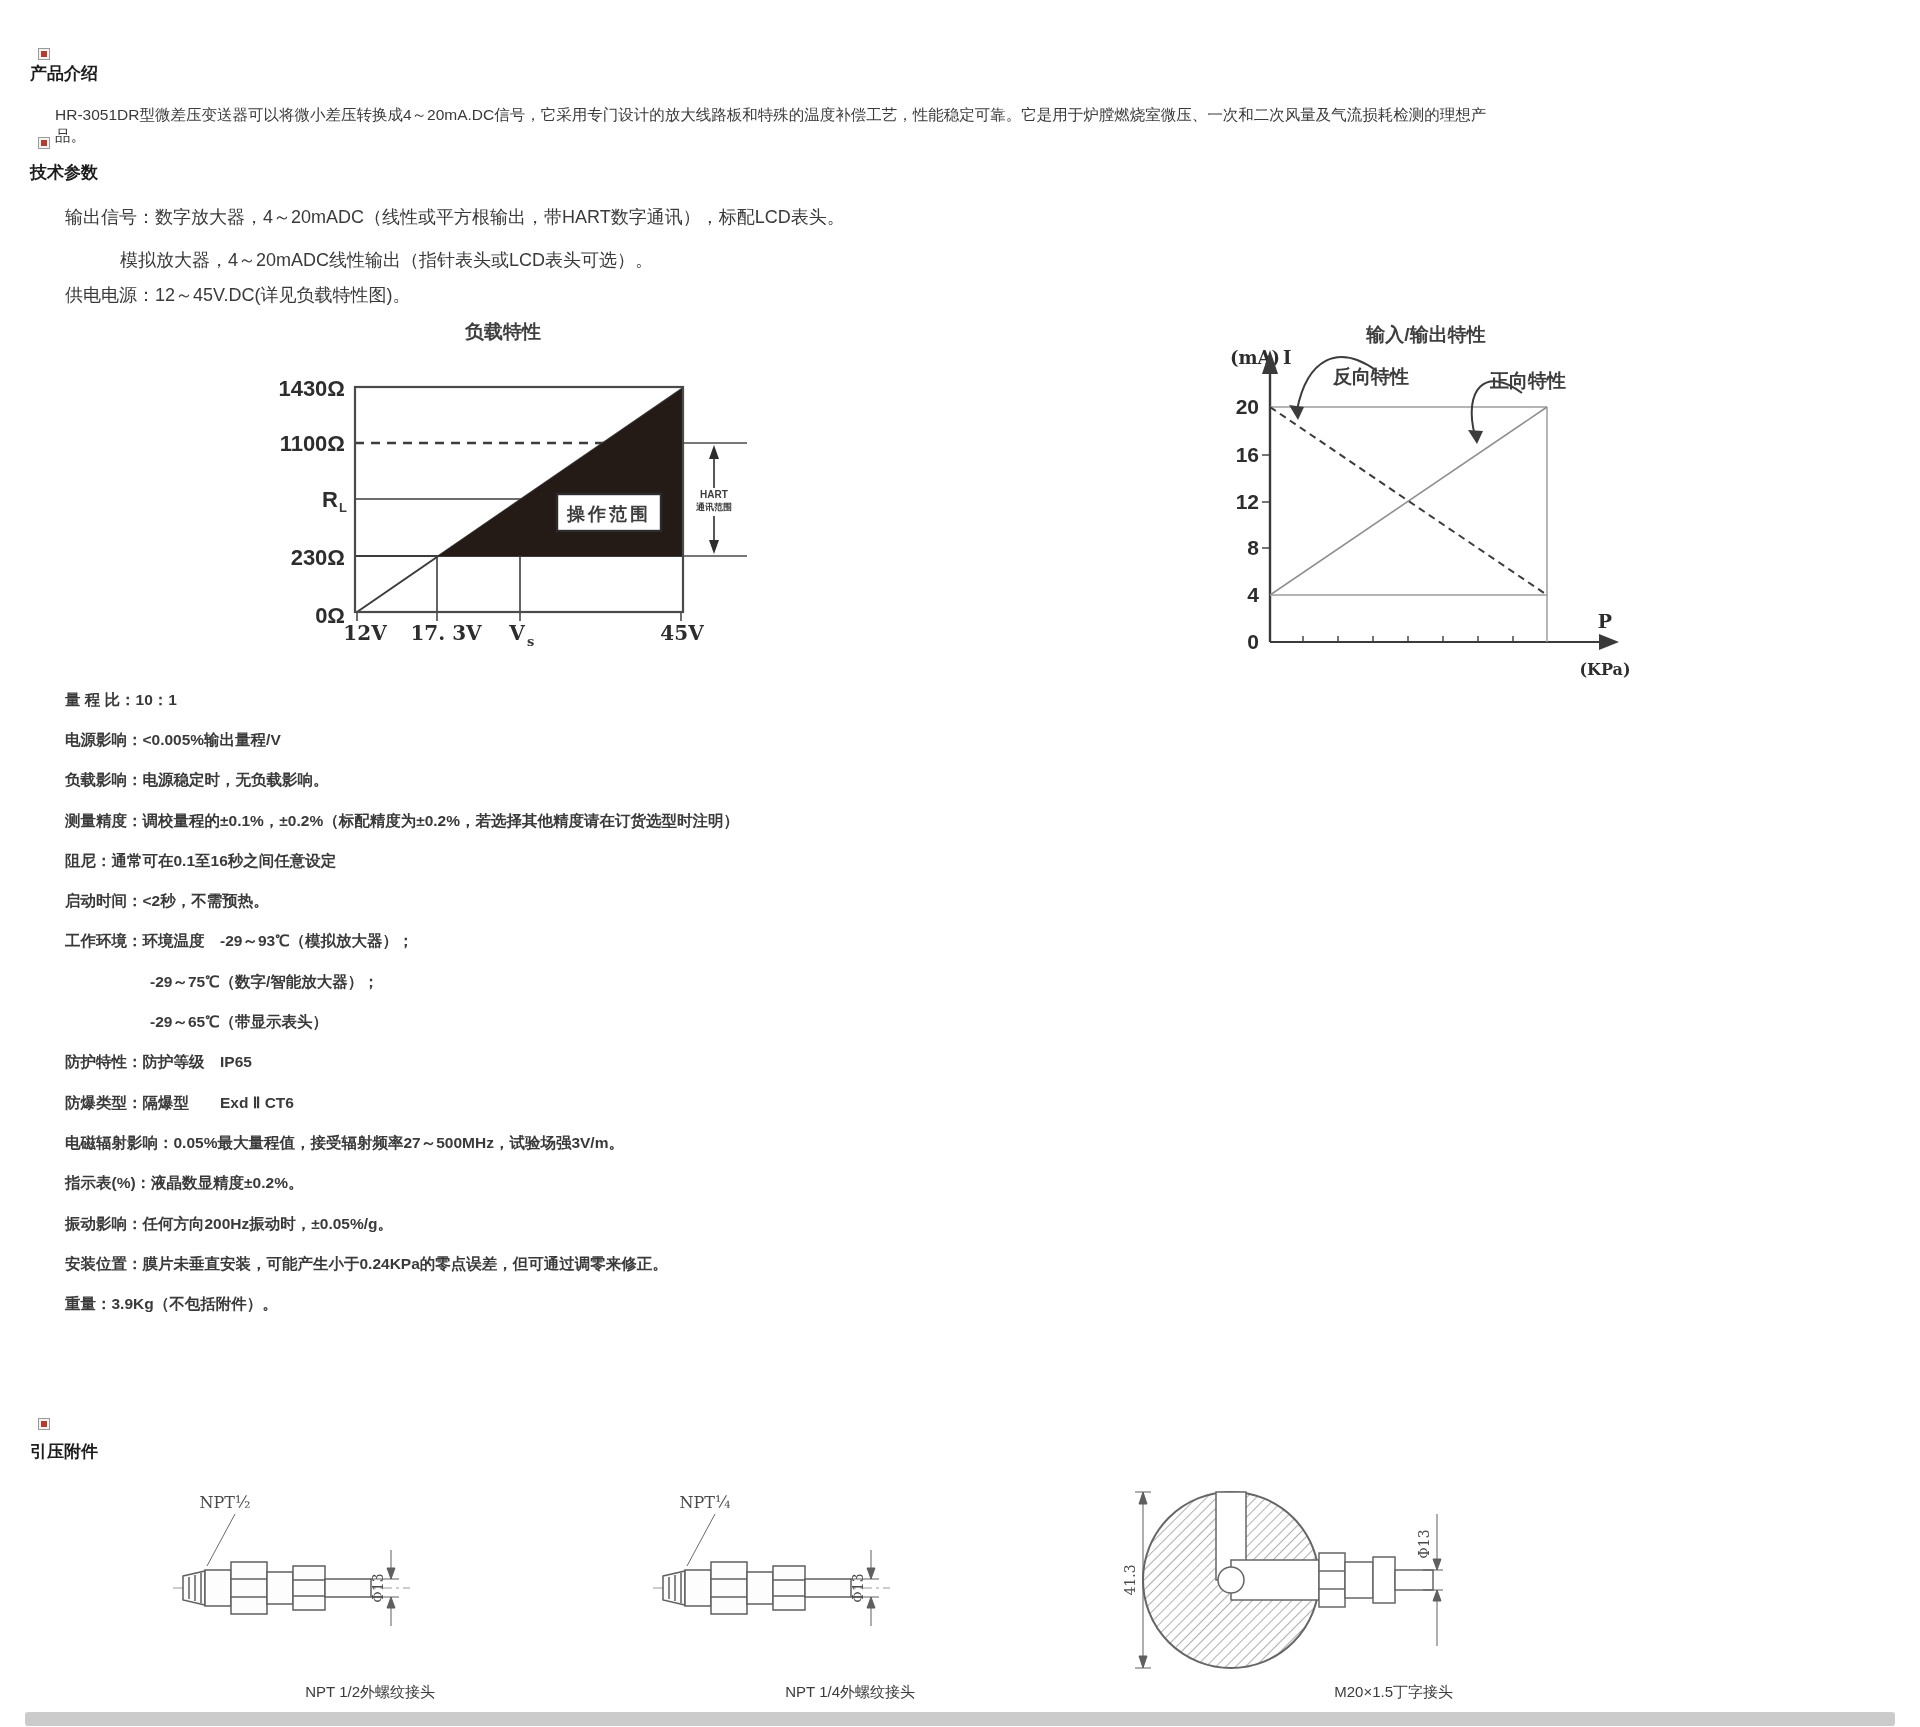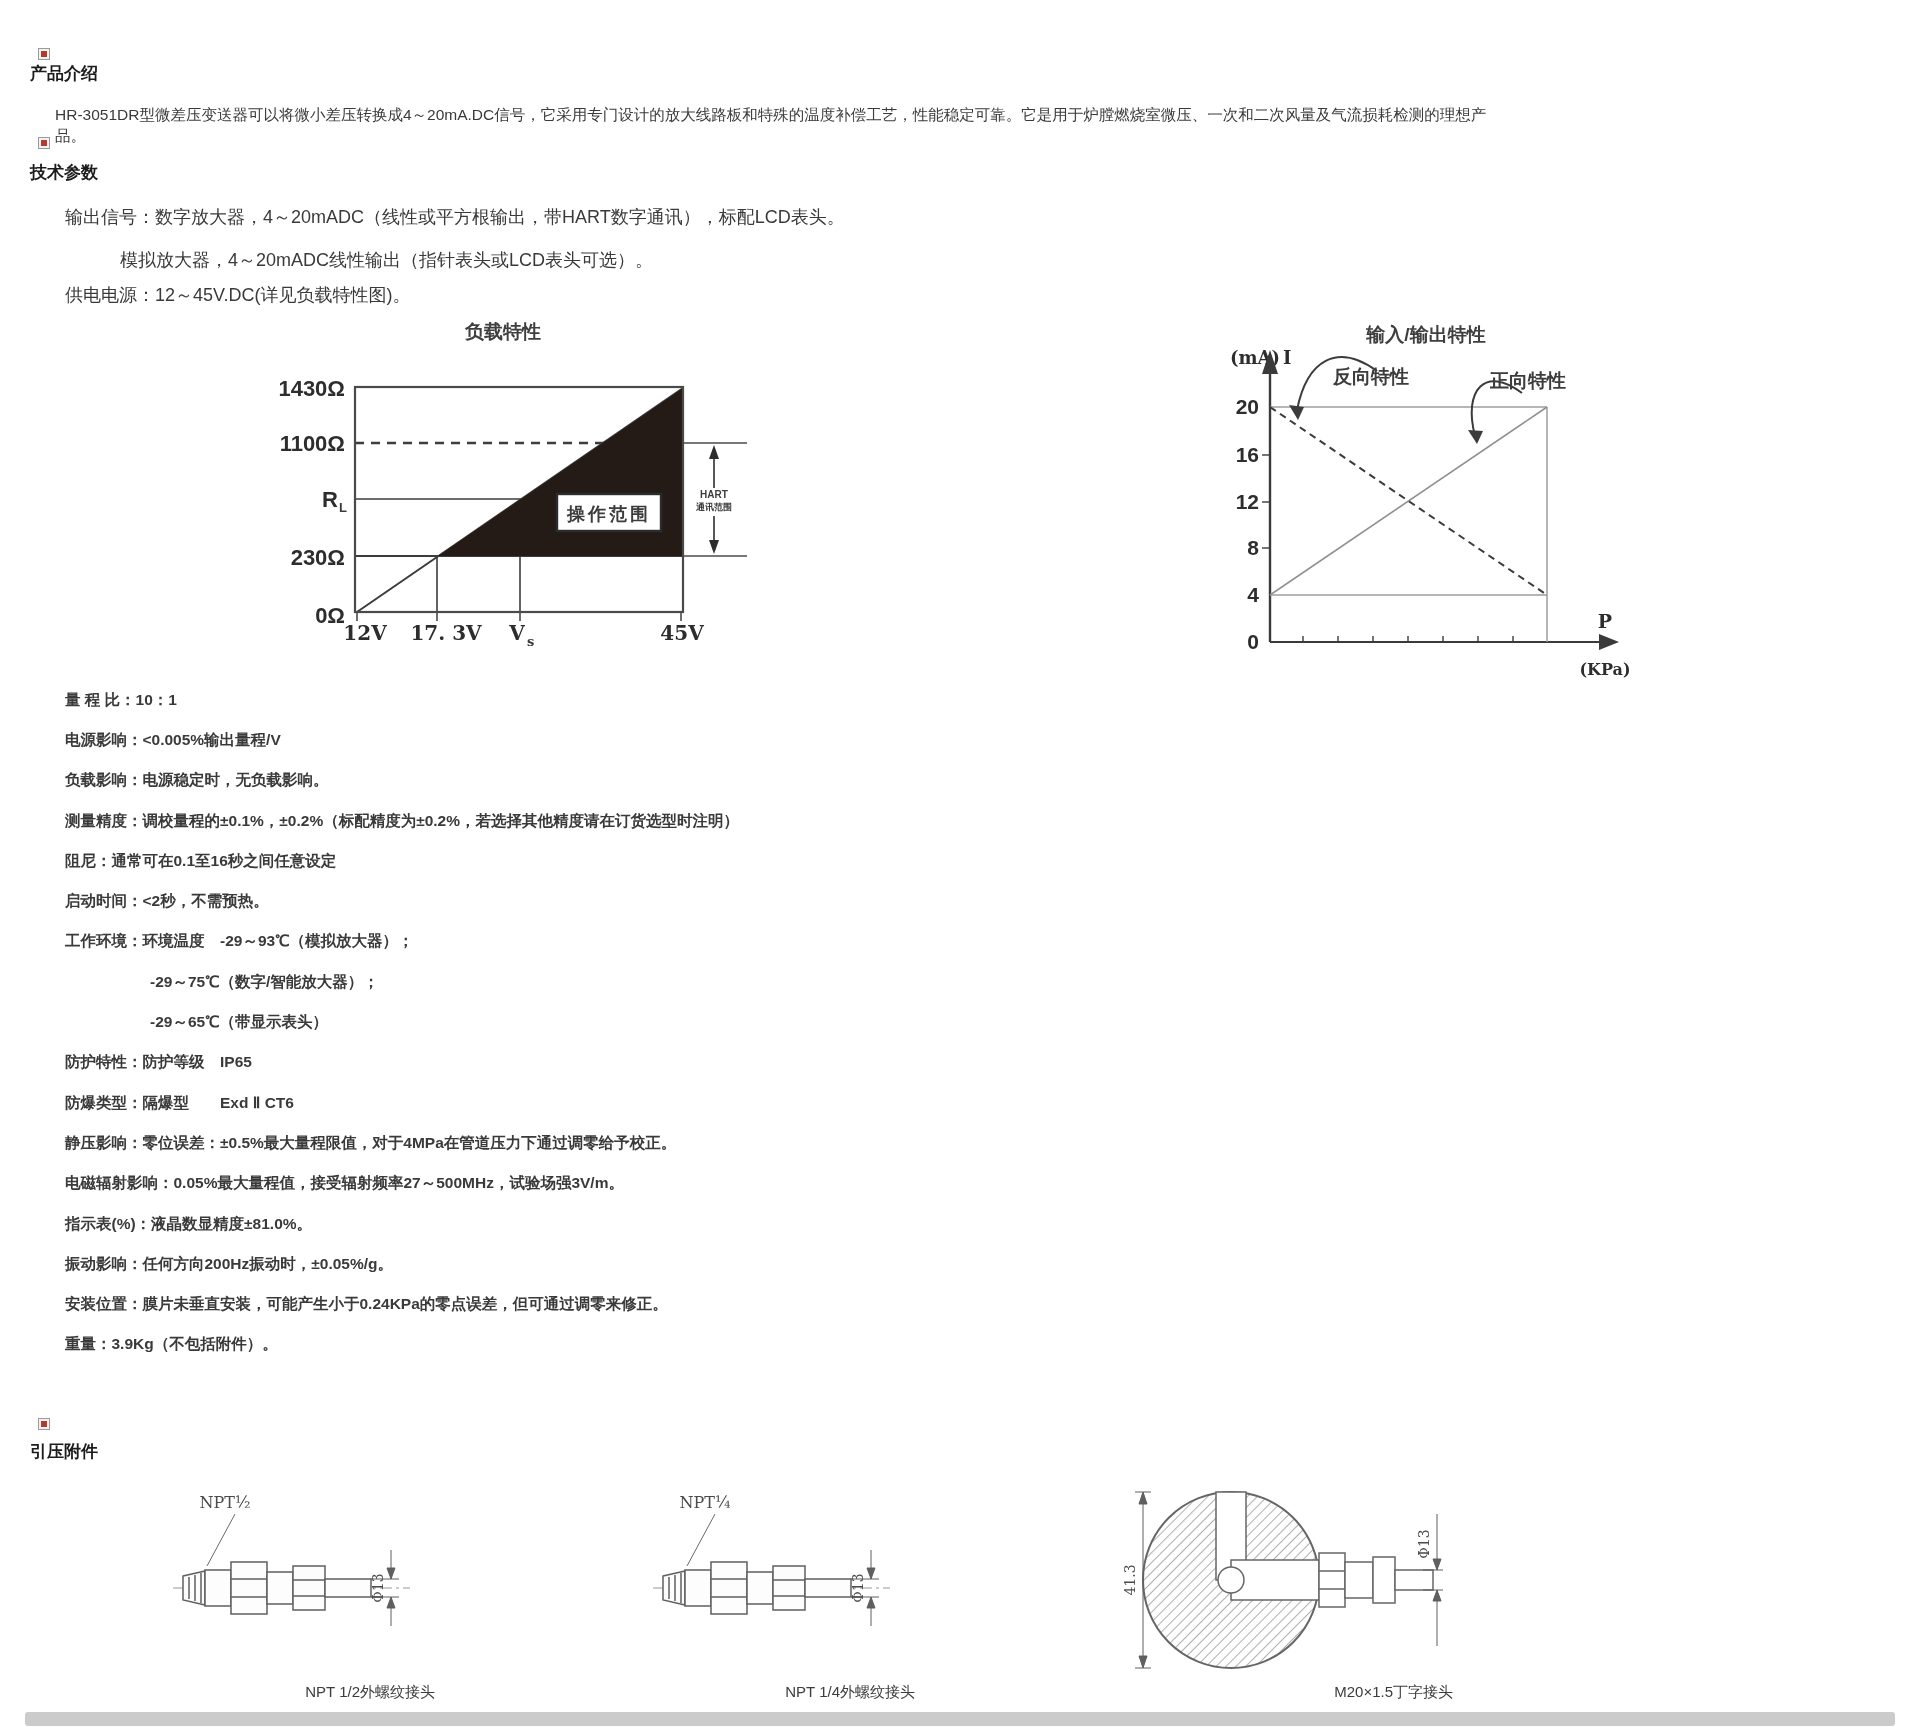--- a/index.html
+++ b/index.html
@@ -149,23 +149,22 @@
   <div class="spec">电源影响：&lt;0.005%输出量程/V</div>
   <div class="spec">负载影响：电源稳定时，无负载影响。</div>
   <div class="spec">测量精度：调校量程的±0.1%，±0.2%（标配精度为±0.2%，若选择其他精度请在订货选型时注明）</div>
   <div class="spec">阻尼：通常可在0.1至16秒之间任意设定</div>
   <div class="spec">启动时间：&lt;2秒，不需预热。</div>
   <div class="spec">工作环境：环境温度　-29～93℃（模拟放大器）；</div>
   <div class="spec indent">-29～75℃（数字/智能放大器）；</div>
   <div class="spec indent">-29～65℃（带显示表头）</div>
   <div class="spec">防护特性：防护等级　IP65</div>
   <div class="spec">防爆类型：隔爆型　　Exd Ⅱ CT6</div>
-  <div class="spec">静压影响：零位误差：±0.5%最大量程限值，对于4MPa在管道压力下通过调零给予校正。</div>
   <div class="spec">电磁辐射影响：0.05%最大量程值，接受辐射频率27～500MHz，试验场强3V/m。</div>
-  <div class="spec">指示表(%)：液晶数显精度±81.0%。</div>
+  <div class="spec">指示表(%)：液晶数显精度±0.2%。</div>
   <div class="spec">振动影响：任何方向200Hz振动时，±0.05%/g。</div>
   <div class="spec">安装位置：膜片未垂直安装，可能产生小于0.24KPa的零点误差，但可通过调零来修正。</div>
   <div class="spec">重量：3.9Kg（不包括附件）。</div>
 </div>
 
 <span class="imgicon" style="left:38px;top:1418px"></span>
 <div class="abs h1" style="left:30px;top:1440px">引压附件</div>
 
 <svg class="abs" style="left:165px;top:1478px" width="270" height="200" viewBox="0 0 270 200">
   <text class="figtext" x="60" y="30" text-anchor="middle">NPT½</text>

